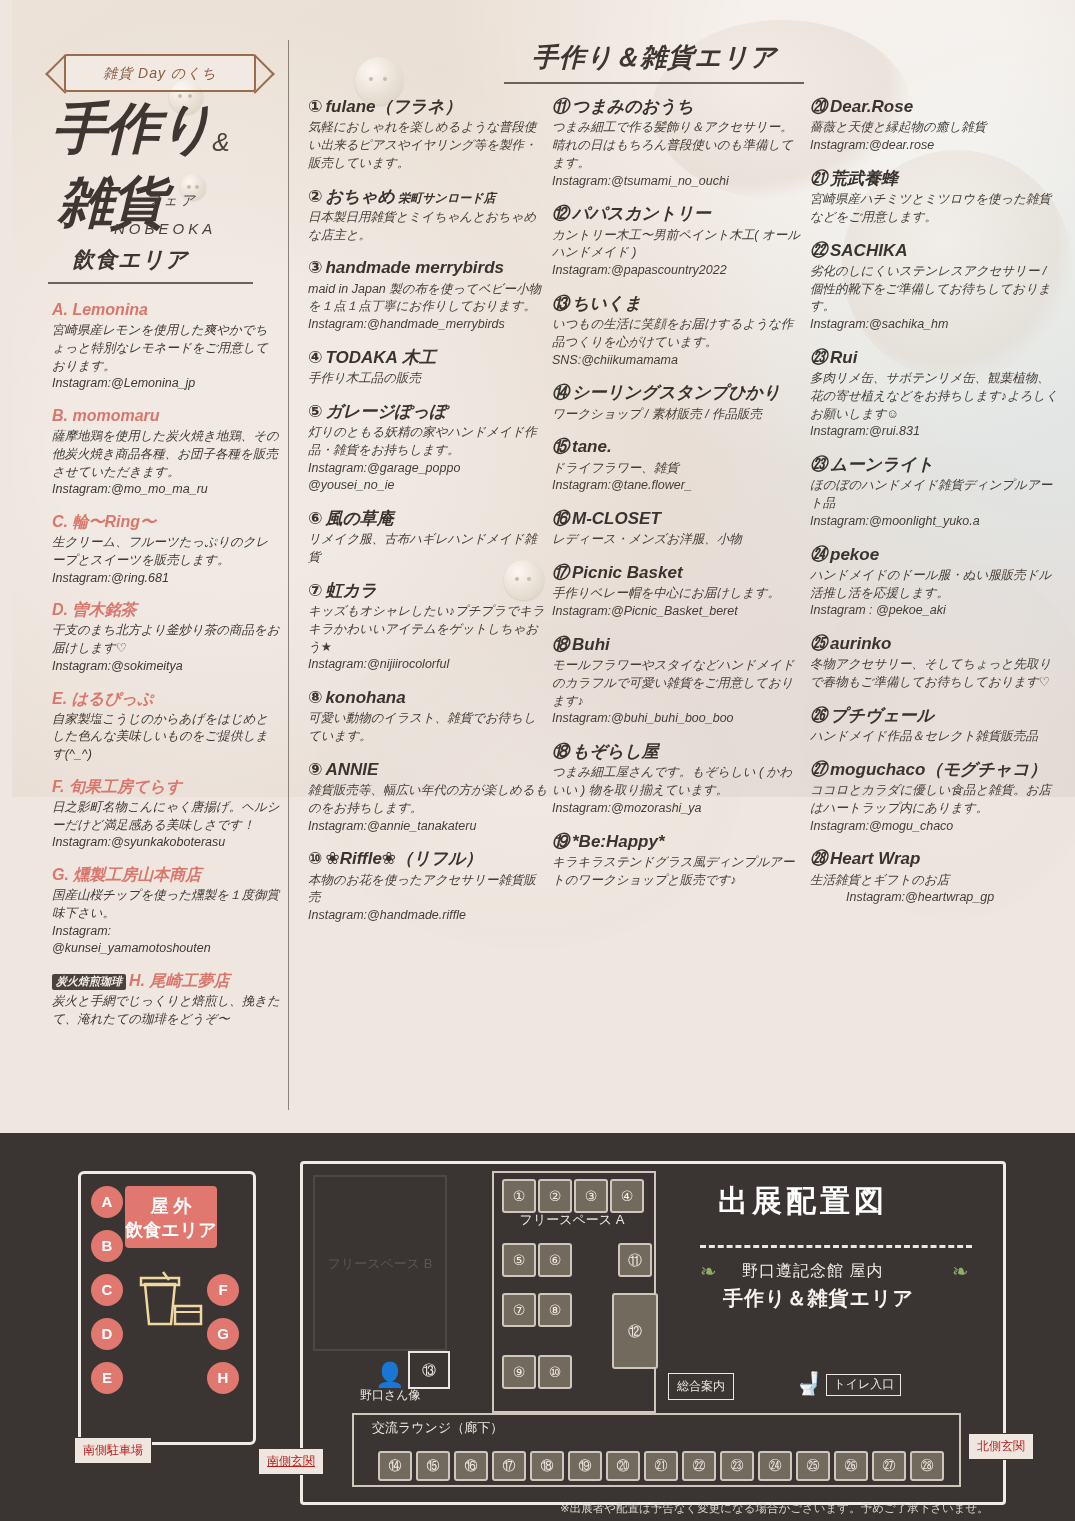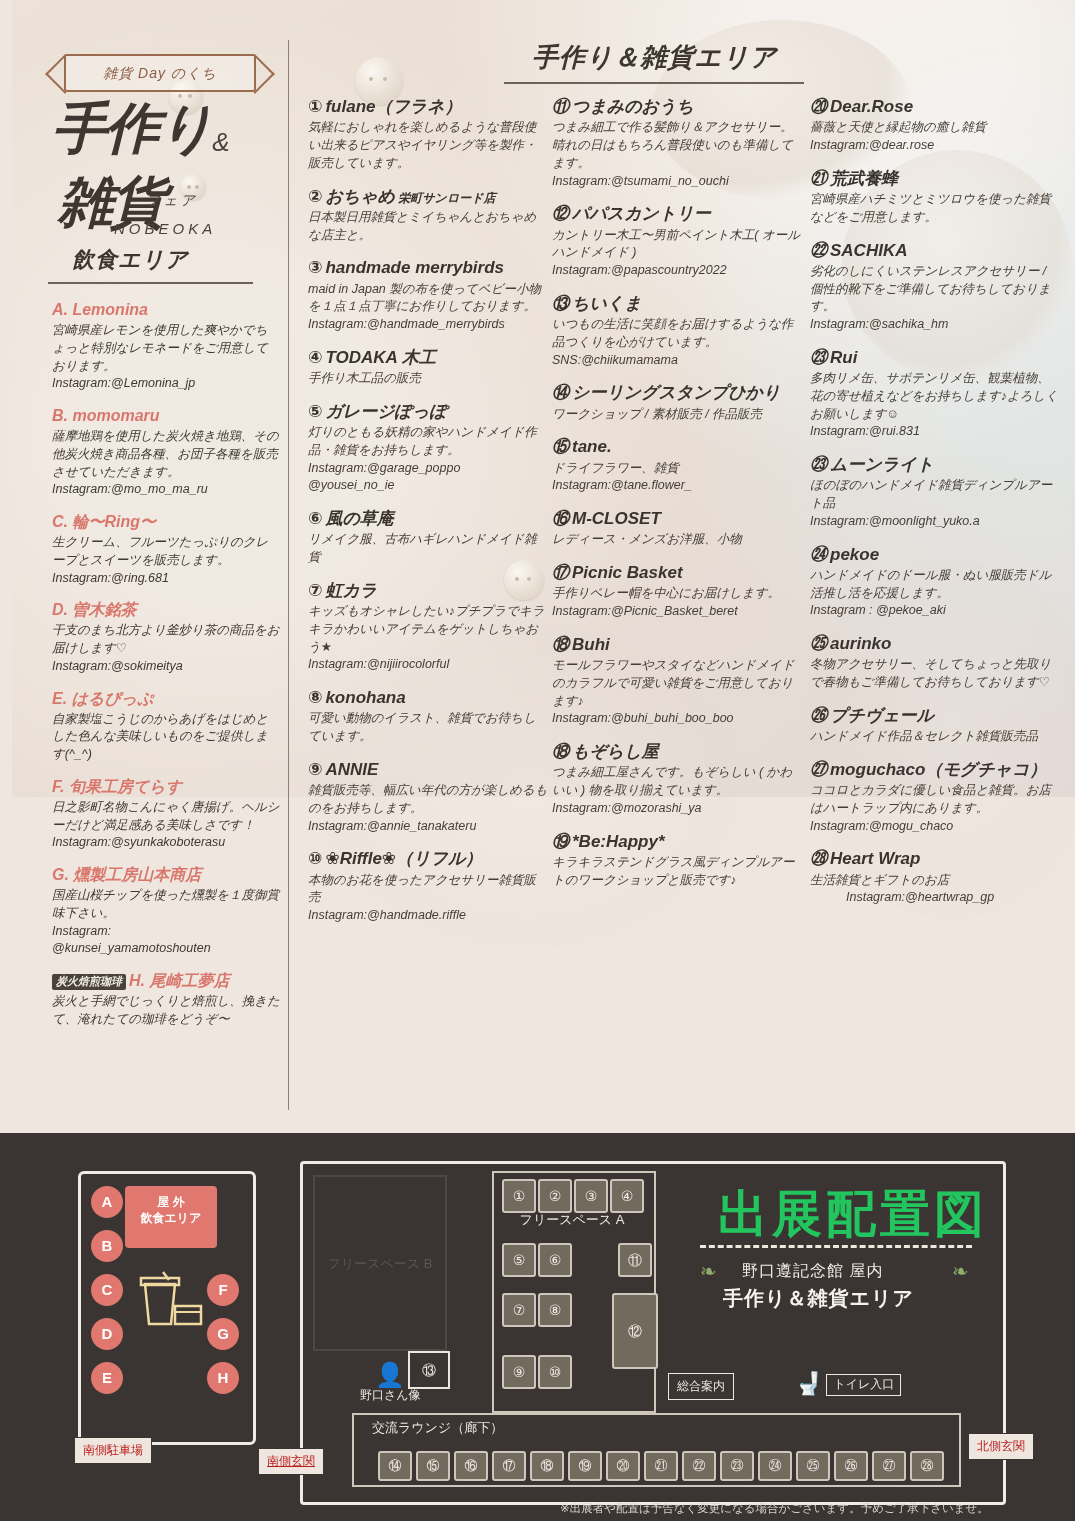--- a/index.html
+++ b/index.html
@@ -86,30 +86,30 @@
   #col-food .entry .name{color:#d9776d;font-size:16px;font-weight:700;}
   #col-food .entry .desc,#col-food .entry .ig{color:#3f3833;font-size:12.5px;}
   .name-badge{display:inline-block;background:#4a423c;color:#f2ece6;font-size:11px;padding:1px 4px;border-radius:2px;vertical-align:middle;margin-right:3px;}
   .name-sub{font-size:12px;color:#3a332e;font-weight:600;}
 
   
   #map{
     position:absolute;left:0;top:1133px;width:1075px;height:388px;
     background:#3a3532;
   }
-  #map-title{position:absolute;left:718px;top:48px;font-size:50px;color:#22c55e;letter-spacing:4px;font-weight:700;}
+  #map-title{position:absolute;left:718px;top:48px;font-size:30px;color:#ffffff;letter-spacing:4px;font-weight:700;}
   #map-dash{position:absolute;left:700px;top:112px;width:272px;height:0;border-top:3px dashed #efe7df;}
   #map-sub1{position:absolute;left:742px;top:128px;font-size:16px;color:#f0ece6;letter-spacing:1px;}
   #map-sub2{position:absolute;left:723px;top:152px;font-size:20px;color:#f6f2ec;letter-spacing:1px;font-weight:700;}
   .leaf-dec{position:absolute;color:#8fae6a;font-size:20px;}
 
   
   #food-box{position:absolute;left:78px;top:38px;width:172px;height:268px;border:3px solid #f0ebe4;border-radius:6px;}
   .circ{position:absolute;width:32px;height:32px;border-radius:50%;background:#e0786f;color:#fff;font-size:15px;text-align:center;line-height:32px;font-weight:700;}
-  #outdoor{position:absolute;left:44px;top:12px;width:92px;height:62px;background:#e0786f;border-radius:4px;color:#fff;font-size:12px;text-align:center;line-height:1.35;padding-top:8px;box-sizing:border-box;font-weight:700;}
+  #outdoor{position:absolute;left:44px;top:12px;width:92px;height:62px;background:#e0786f;border-radius:4px;color:#fff;font-size:18px;text-align:center;line-height:1.35;padding-top:8px;box-sizing:border-box;font-weight:700;}
   #cup{position:absolute;left:48px;top:96px;width:76px;height:66px;}
 
   
   #fsB{position:absolute;left:313px;top:42px;width:130px;height:172px;border:2px solid #4e4845;color:#5d5653;font-size:13px;text-align:center;}
   #fsB span{position:absolute;left:0;right:0;top:78px;}
   
   #fsA{position:absolute;left:492px;top:38px;width:160px;height:238px;border:2px solid #cfc7bc;}
   .cell{position:absolute;width:30px;height:30px;border:2px solid #cfc7bc;background:#736a5e;color:#f2ece6;font-size:14px;text-align:center;line-height:30px;border-radius:3px;}
   #fsA-label{position:absolute;left:502px;top:78px;width:140px;text-align:center;color:#efe7df;font-size:13px;}
   #wide12{position:absolute;left:612px;top:160px;width:42px;height:72px;border:2px solid #cfc7bc;background:#736a5e;color:#f2ece6;font-size:14px;text-align:center;line-height:72px;border-radius:3px;}

